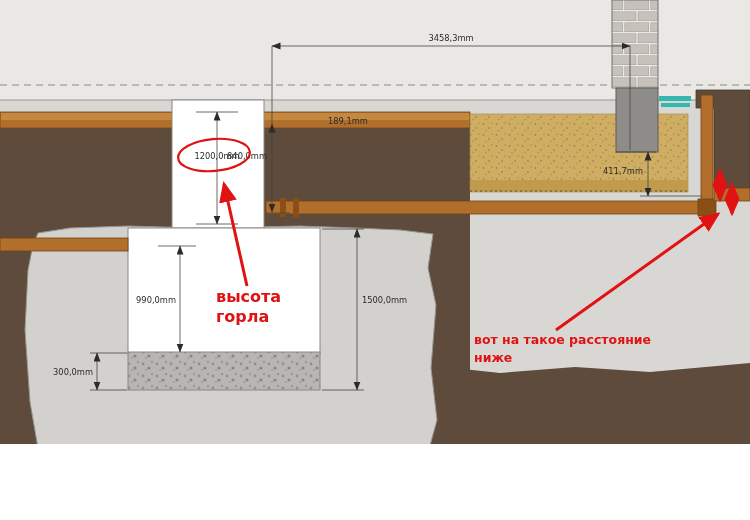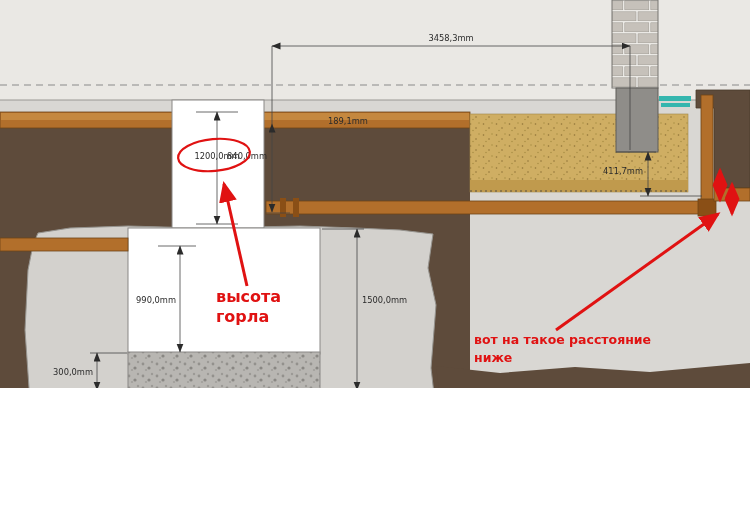--- a/index.html
+++ b/index.html
@@ -1,16 +1,16 @@
 <!DOCTYPE html>
 <html><head>
 <meta charset="utf-8">
 <style>
   html,body{margin:0;padding:0;background:#ffffff}
-  .stage{position:relative;width:750px;height:388px;overflow:hidden;background:#eae8e4;font-family:"DejaVu Sans",sans-serif}
+  .stage{position:relative;width:750px;height:444px;overflow:hidden;background:#eae8e4;font-family:"DejaVu Sans",sans-serif}
   .stage svg{display:block}
   .dim{font-size:8.3px;fill:#2b2b2b;font-family:"DejaVu Sans",sans-serif}
   .red-note{font-weight:bold;font-family:"DejaVu Sans",sans-serif}
   .red-big{font-size:16px}
   .red-small{font-size:12.5px}
 </style>
 </head>
 <body>
 
 <div class="stage">

